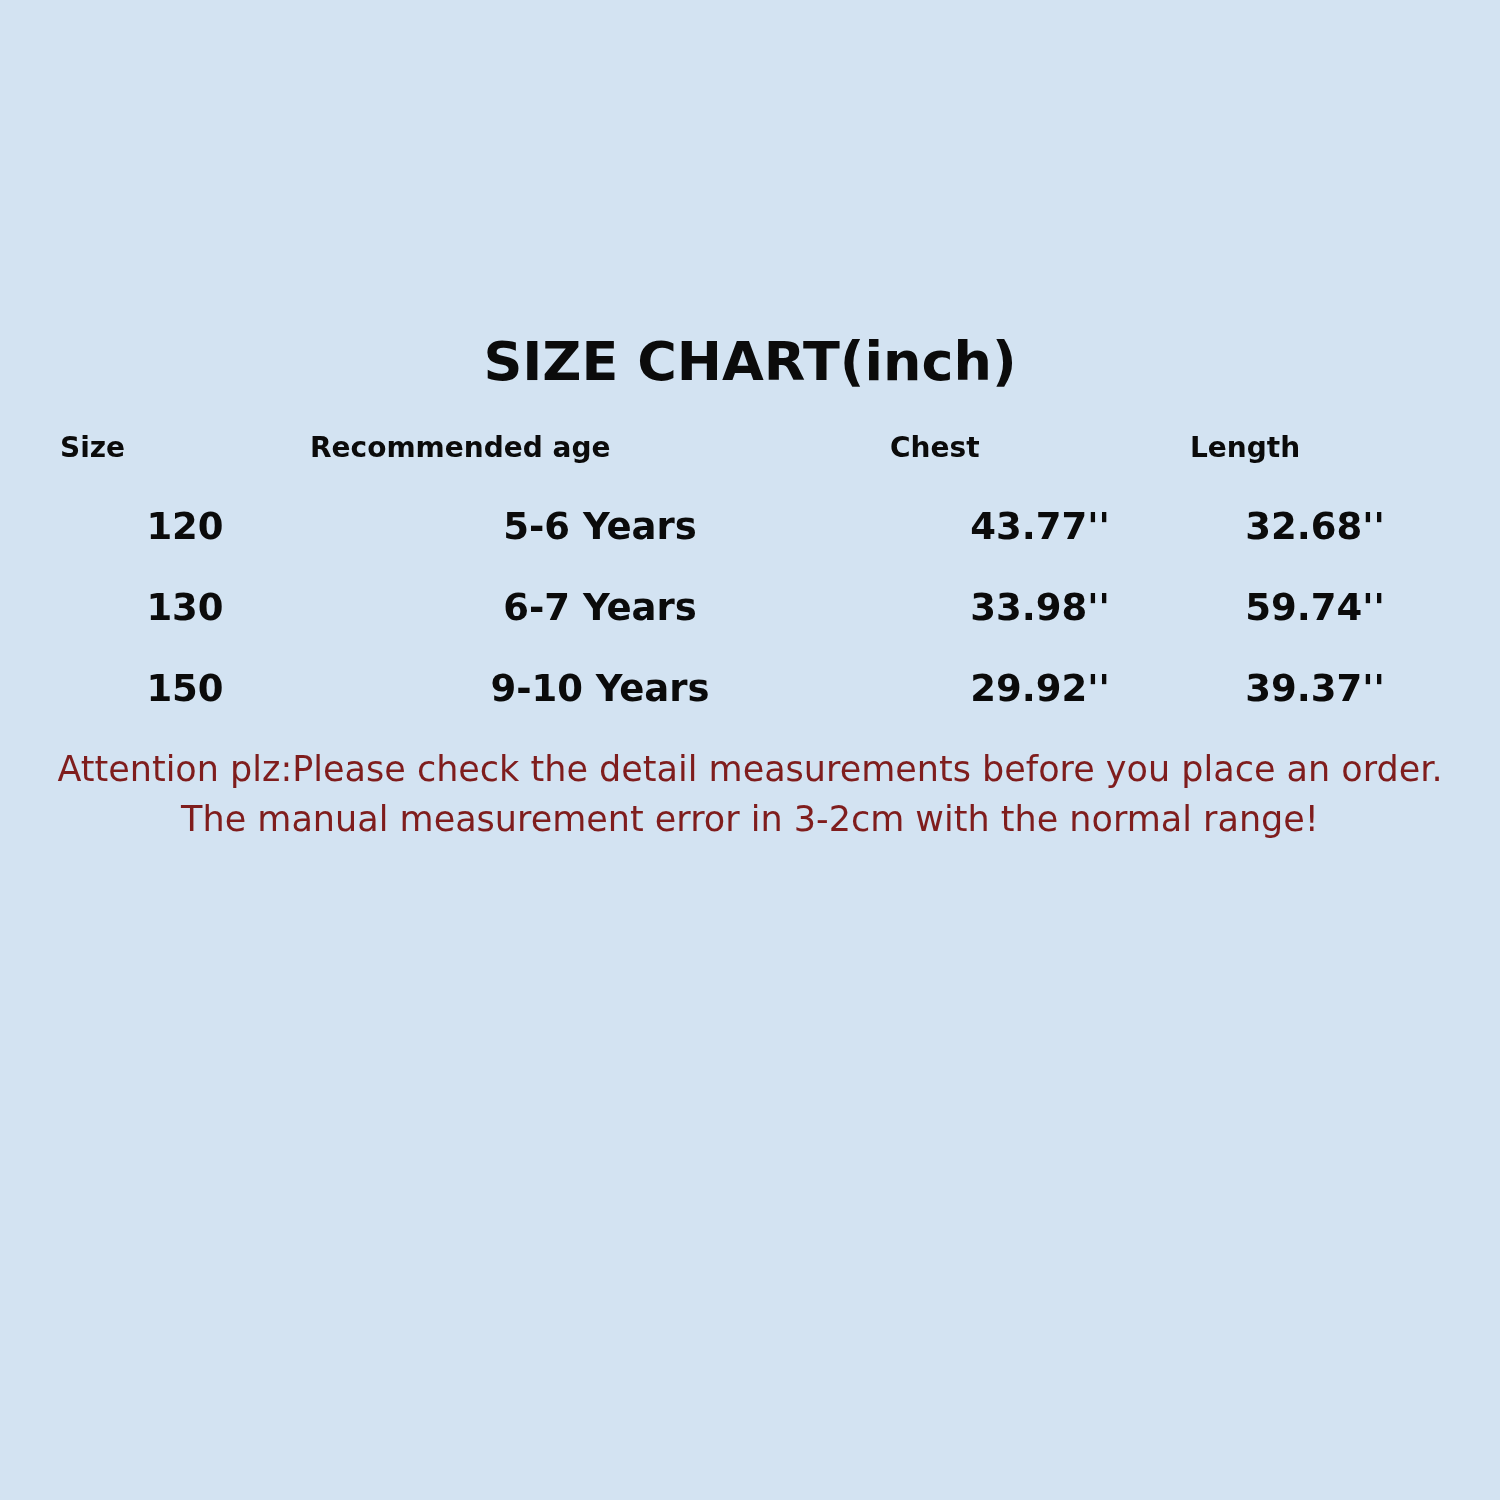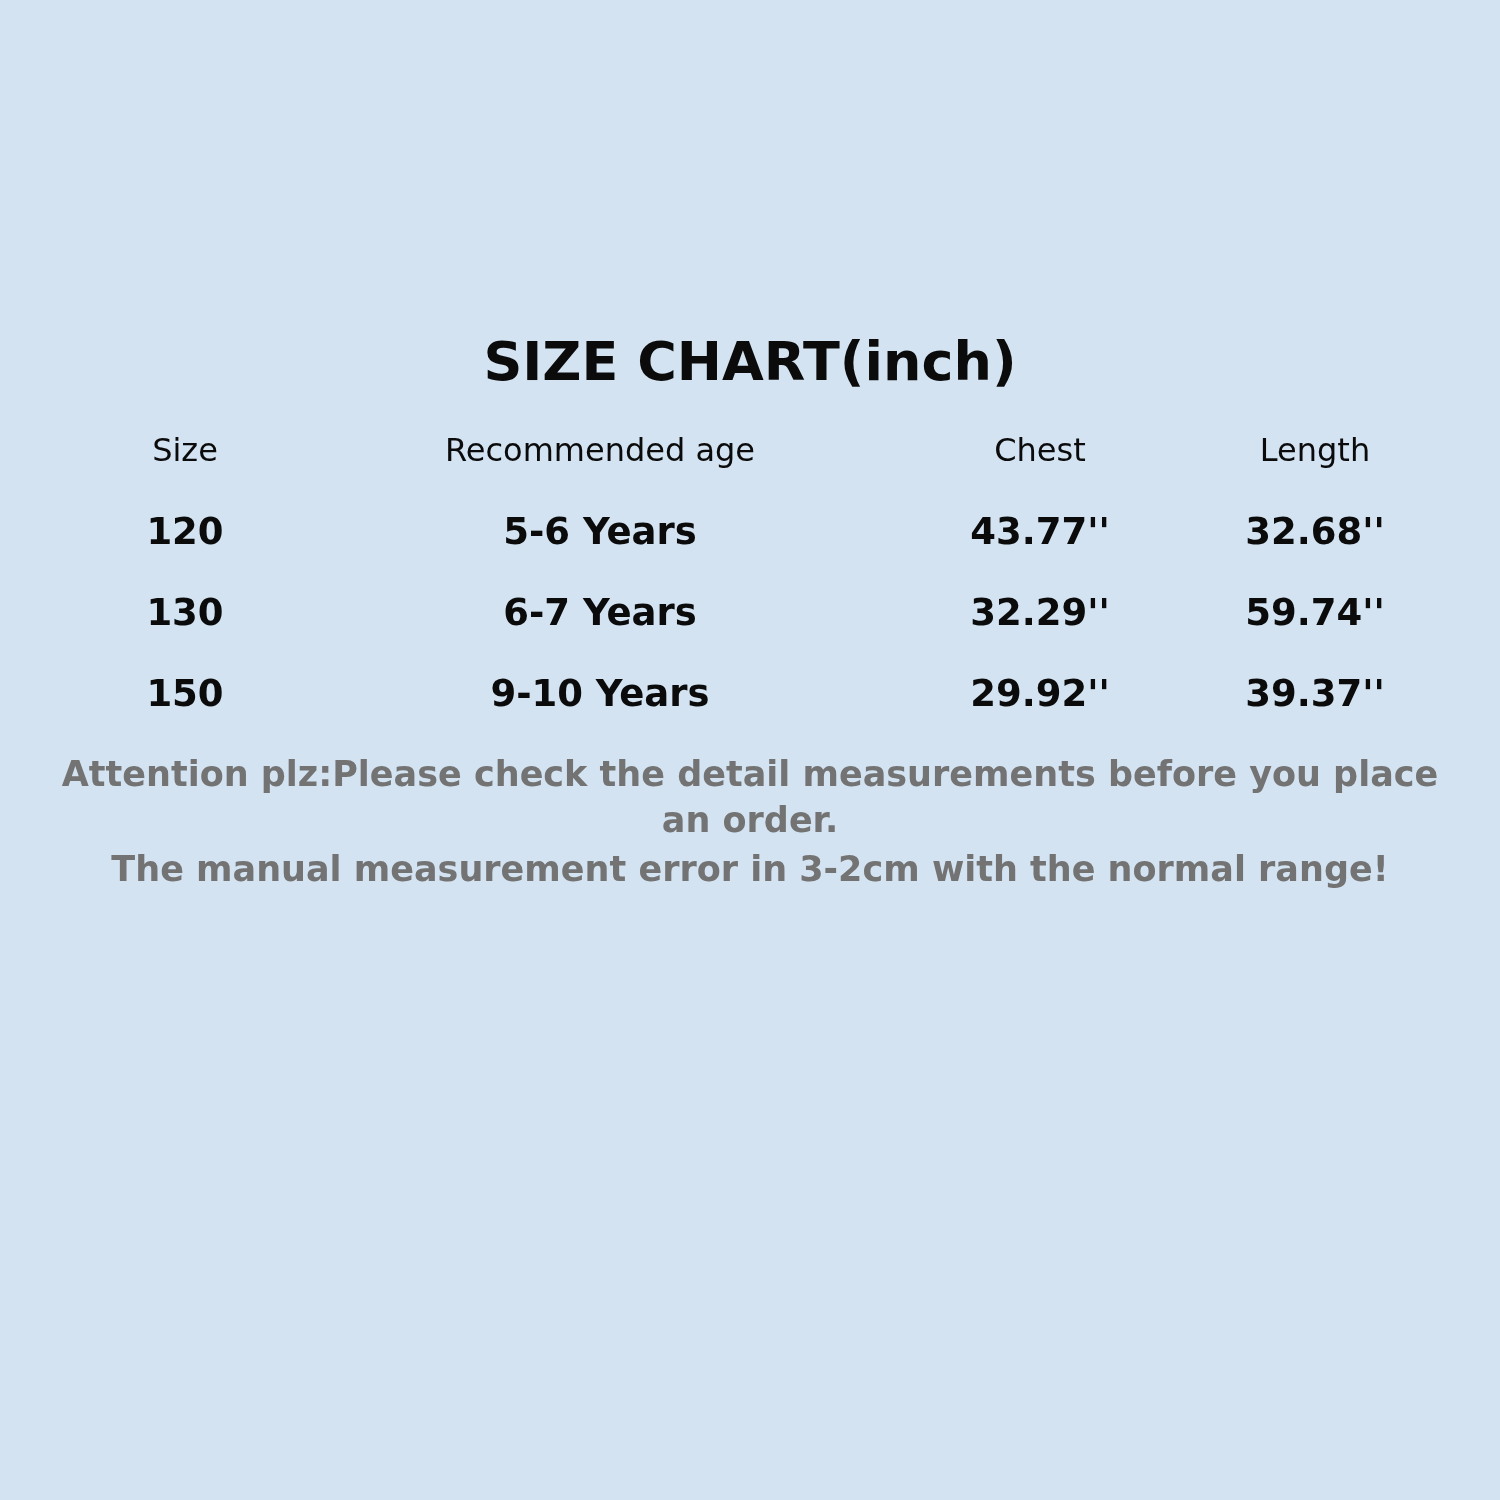--- a/index.html
+++ b/index.html
@@ -39,25 +39,25 @@
     margin: 0 auto;
     border-collapse: collapse;
     table-layout: fixed;
   }
   table.size-table col.c-size { width: 250px; }
   table.size-table col.c-age { width: 580px; }
   table.size-table col.c-chest { width: 300px; }
   table.size-table col.c-length { width: 250px; }
 
   table.size-table th {
-    font-size: 32px;
-    font-weight: normal;
+    font-size: 28px;
+    font-weight: bold;
     color: #0b0b0b;
     padding: 10px 0 22px 0;
-    text-align: center;
+    text-align: left;
     font-family: "DejaVu Sans", sans-serif;
   }
   th.th-size { text-align: left; padding-left: 12px; }
   th.th-age { text-align: center; }
   th.th-chest { text-align: center; }
   th.th-length { text-align: center; }
 
   table.size-table td {
     font-size: 37px;
     font-weight: bold;
@@ -68,22 +68,22 @@
   }
   td.td-size { text-align: left; padding-left: 14px; }
 
   .notes {
     width: 1400px;
     margin: 18px auto 0 auto;
     text-align: center;
   }
   .note-line {
     font-size: 35px;
-    font-weight: bold;
-    color: #737373;
+    font-weight: normal;
+    color: #7f1d1d;
     line-height: 1.30;
     font-family: "DejaVu Sans", sans-serif;
   }
   .note-line.second {
     margin-top: 4px;
   }
 </style>
 </head>
 <body>
 
@@ -110,21 +110,21 @@
       <tbody>
         <tr>
           <td class="td-size">120</td>
           <td>5-6 Years</td>
           <td>43.77''</td>
           <td>32.68''</td>
         </tr>
         <tr>
           <td class="td-size">130</td>
           <td>6-7 Years</td>
-          <td>32.29''</td>
+          <td>33.98''</td>
           <td>59.74''</td>
         </tr>
         <tr>
           <td class="td-size">150</td>
           <td>9-10 Years</td>
           <td>29.92''</td>
           <td>39.37''</td>
         </tr>
       </tbody>
     </table>

